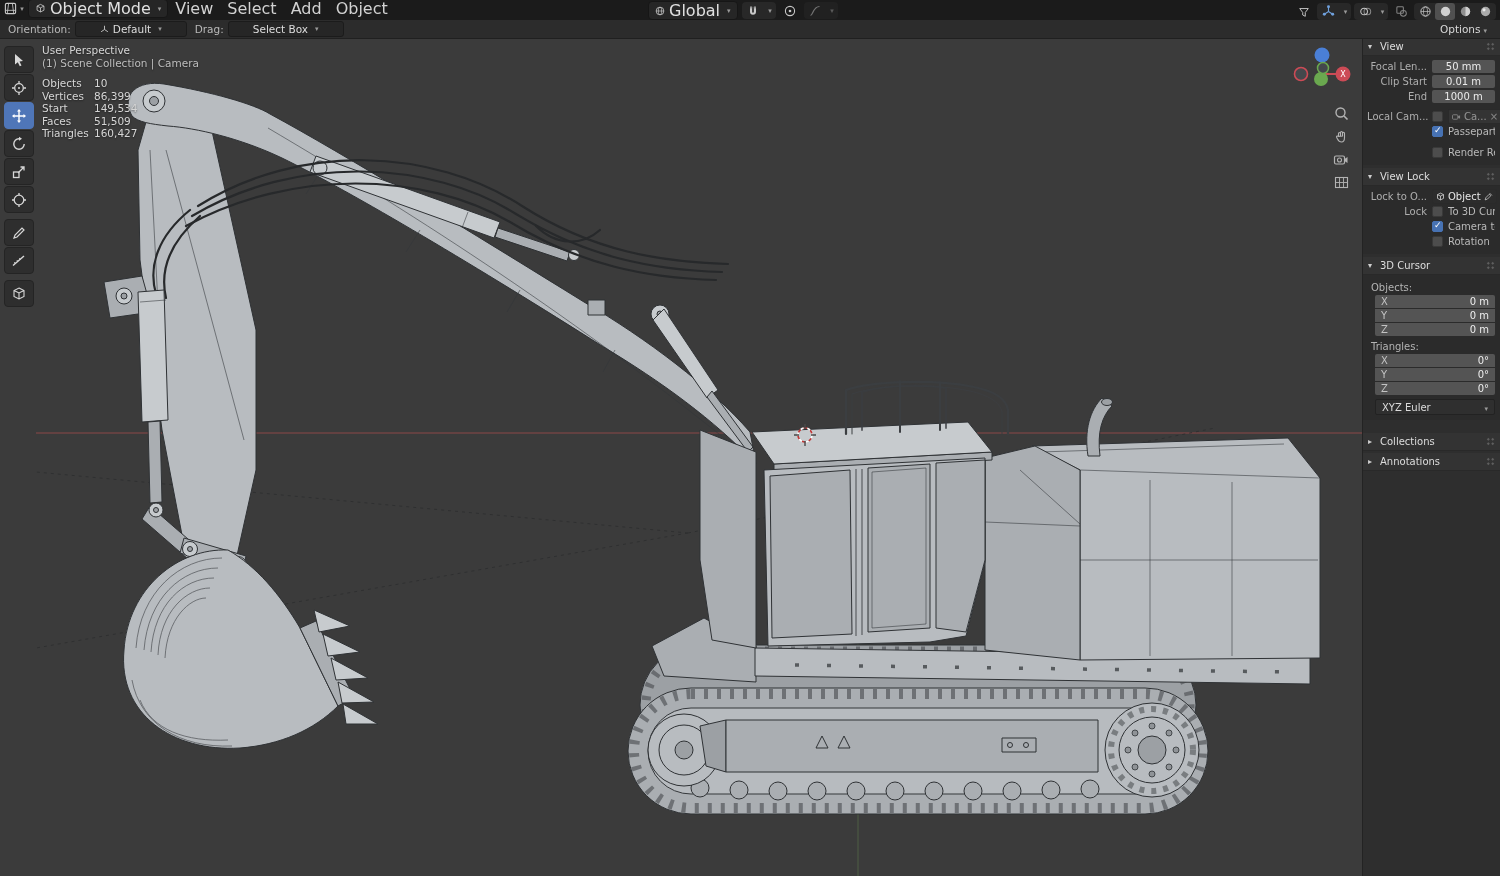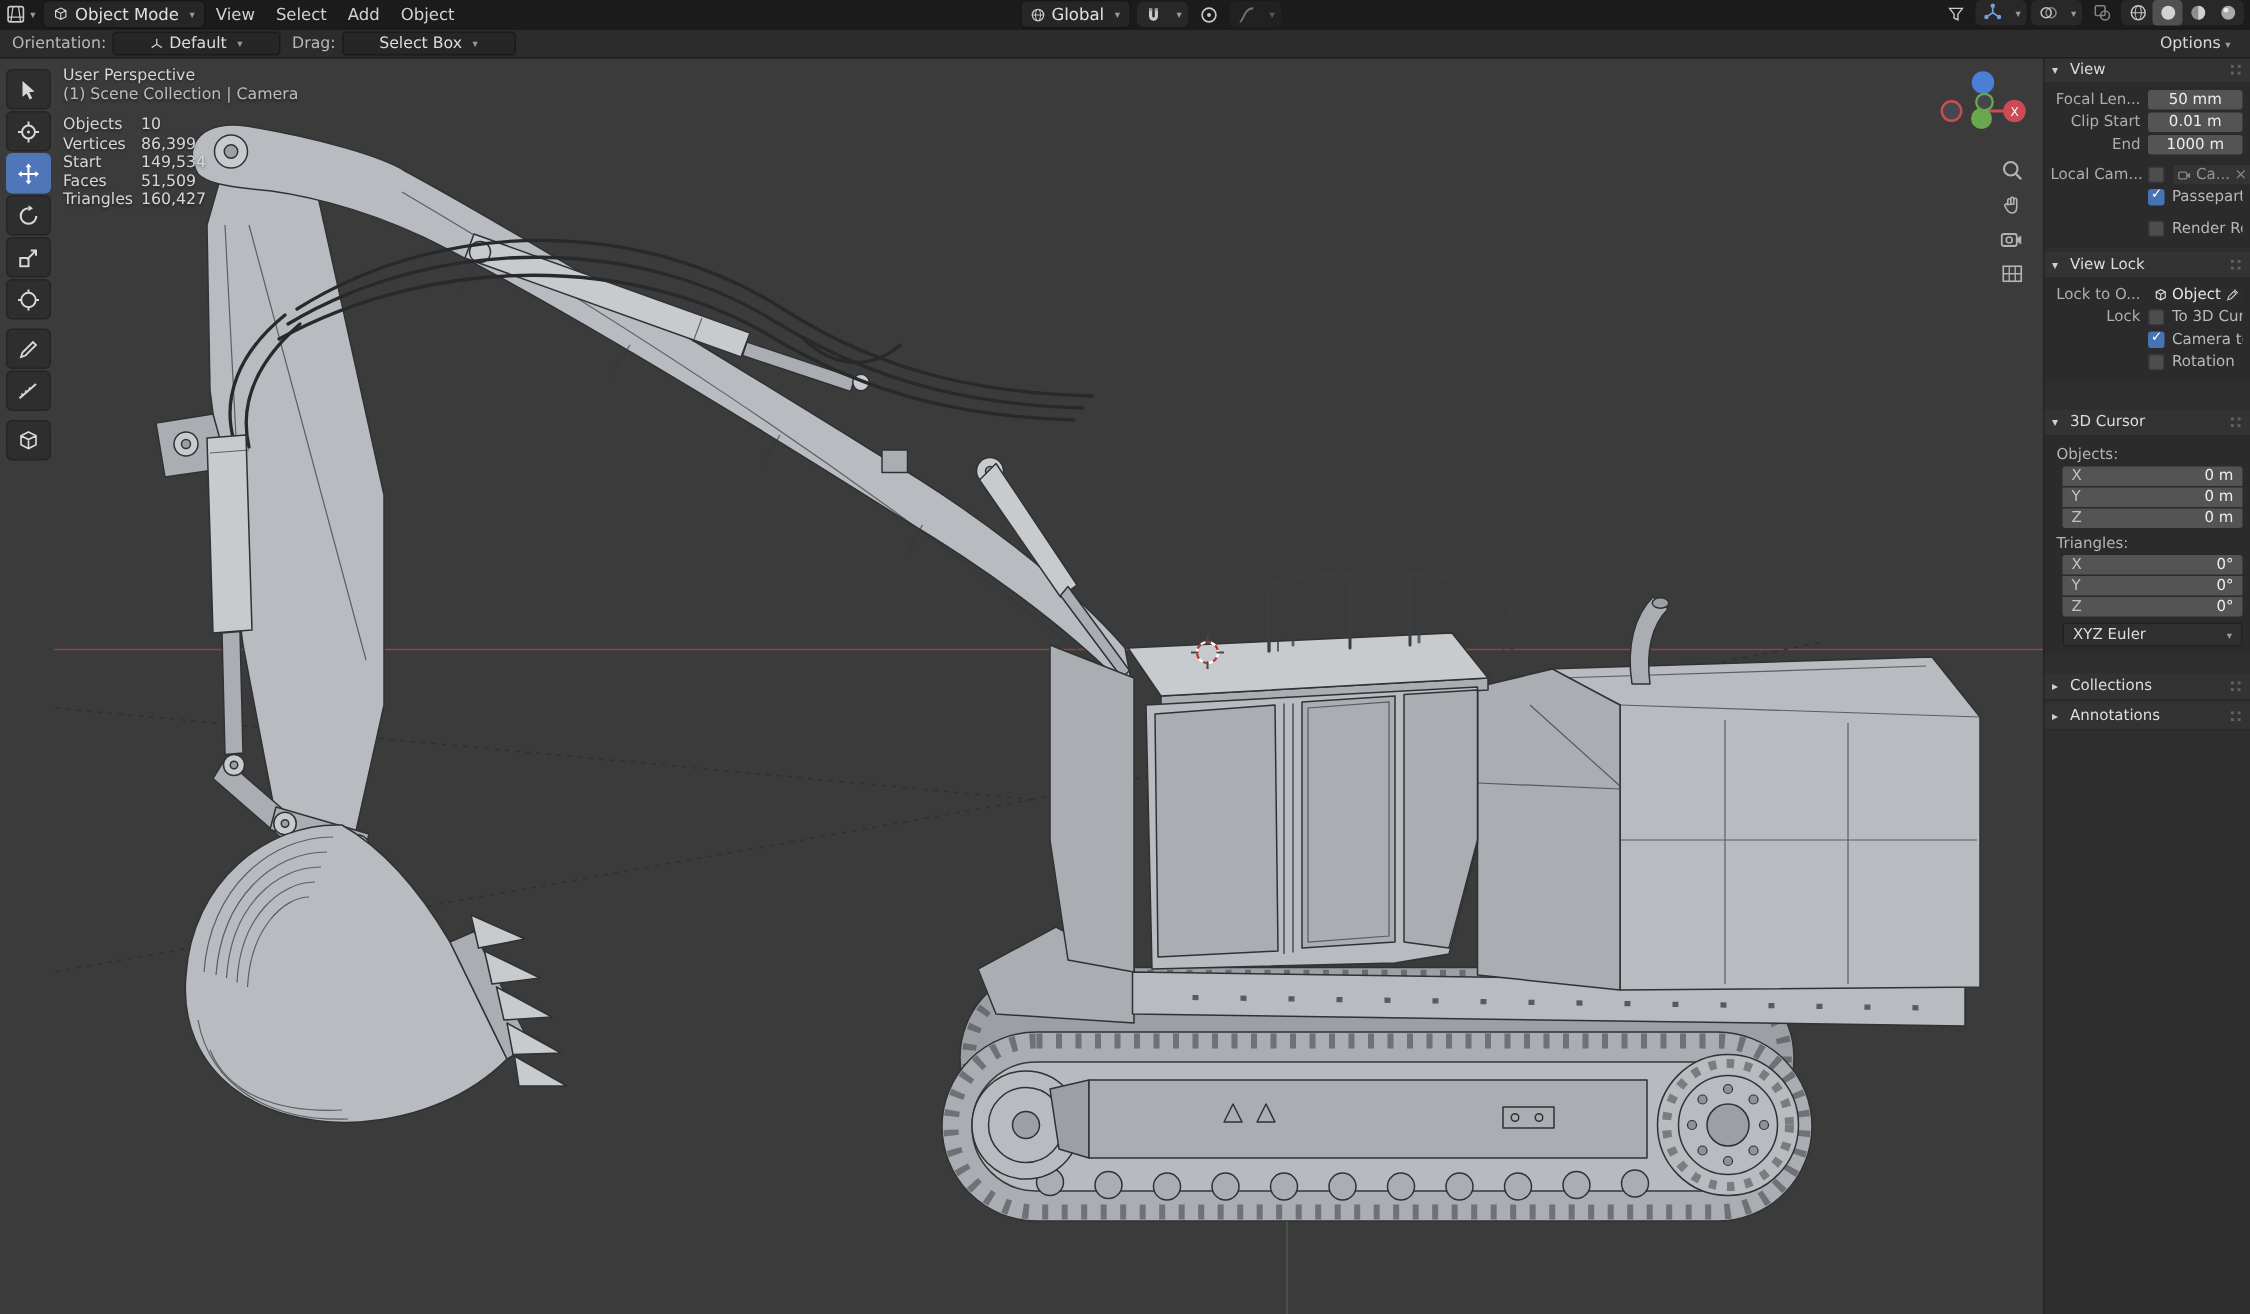--- a/index.html
+++ b/index.html
@@ -1,22 +1,22 @@
 <!DOCTYPE html>
 <html><head>
 <meta charset="utf-8">
 <style>
   html,body{margin:0;padding:0;width:1500px;height:876px;overflow:hidden;
     background:#3b3b3b;font-family:"DejaVu Sans","Liberation Sans",sans-serif;
     -webkit-font-smoothing:antialiased;color:#cccccc;user-select:none}
   
   .topbar{position:absolute;top:0;left:0;right:0;height:20px;background:#1b1b1b;
-    display:flex;align-items:flex-start;font-size:11px;z-index:20}
+    display:flex;align-items:flex-end;font-size:16px;z-index:20}
   .tb-left{display:flex;align-items:center}
-  .tb-center{position:absolute;left:680px;display:flex;align-items:center;gap:4px}
+  .tb-center{position:absolute;left:648px;display:flex;align-items:center;gap:4px}
   .tb-right{margin-left:auto;display:flex;align-items:center;gap:3px;padding-right:4px}
   .menu-item{padding:2px 7px;color:#d2d2d2;border-radius:3px;cursor:default}
   .mode-dd,.mini-dd{display:flex;align-items:center;gap:4px;background:#262626;
     border:1px solid #161616;border-radius:4px;padding:1px 6px;height:15px;color:#e0e0e0}
   .caret::after{content:"▾";font-size:7px;color:#9a9a9a;margin-left:3px}
   .icon-btn{display:flex;align-items:center;justify-content:center;width:20px;height:17px;
     border-radius:3px}
   .icon-btn.pill-l{border-radius:3px 0 0 3px}
   .icon-btn.pill-r{border-radius:0 3px 3px 0;width:12px}
   .icon-group{display:flex;align-items:center;background:#282828;border-radius:4px;padding:0 1px;height:17px}
@@ -577,21 +577,21 @@
     <div class="srow" style="padding-left:69px">
       <span class="cb on"></span>
       <span class="cbl">Camera to Vi...</span>
     </div>
     <div class="srow" style="padding-left:69px">
       <span class="cb"></span>
       <span class="cbl">Rotation</span>
     </div>
   </div>
 
-  <div class="phead" style="margin-top:19px">
+  <div class="phead" style="margin-top:3px">
     <span class="chev open"></span>
     <span>3D Cursor</span>
     <span class="dots"></span>
   </div>
   <div class="pbody">
     <div class="sec-label">Objects:</div>
     <div class="vrow">
         <span class="vfield r-top" style="margin-bottom:1px">
       <span class="ax">X</span>
       <span>0 m</span>

